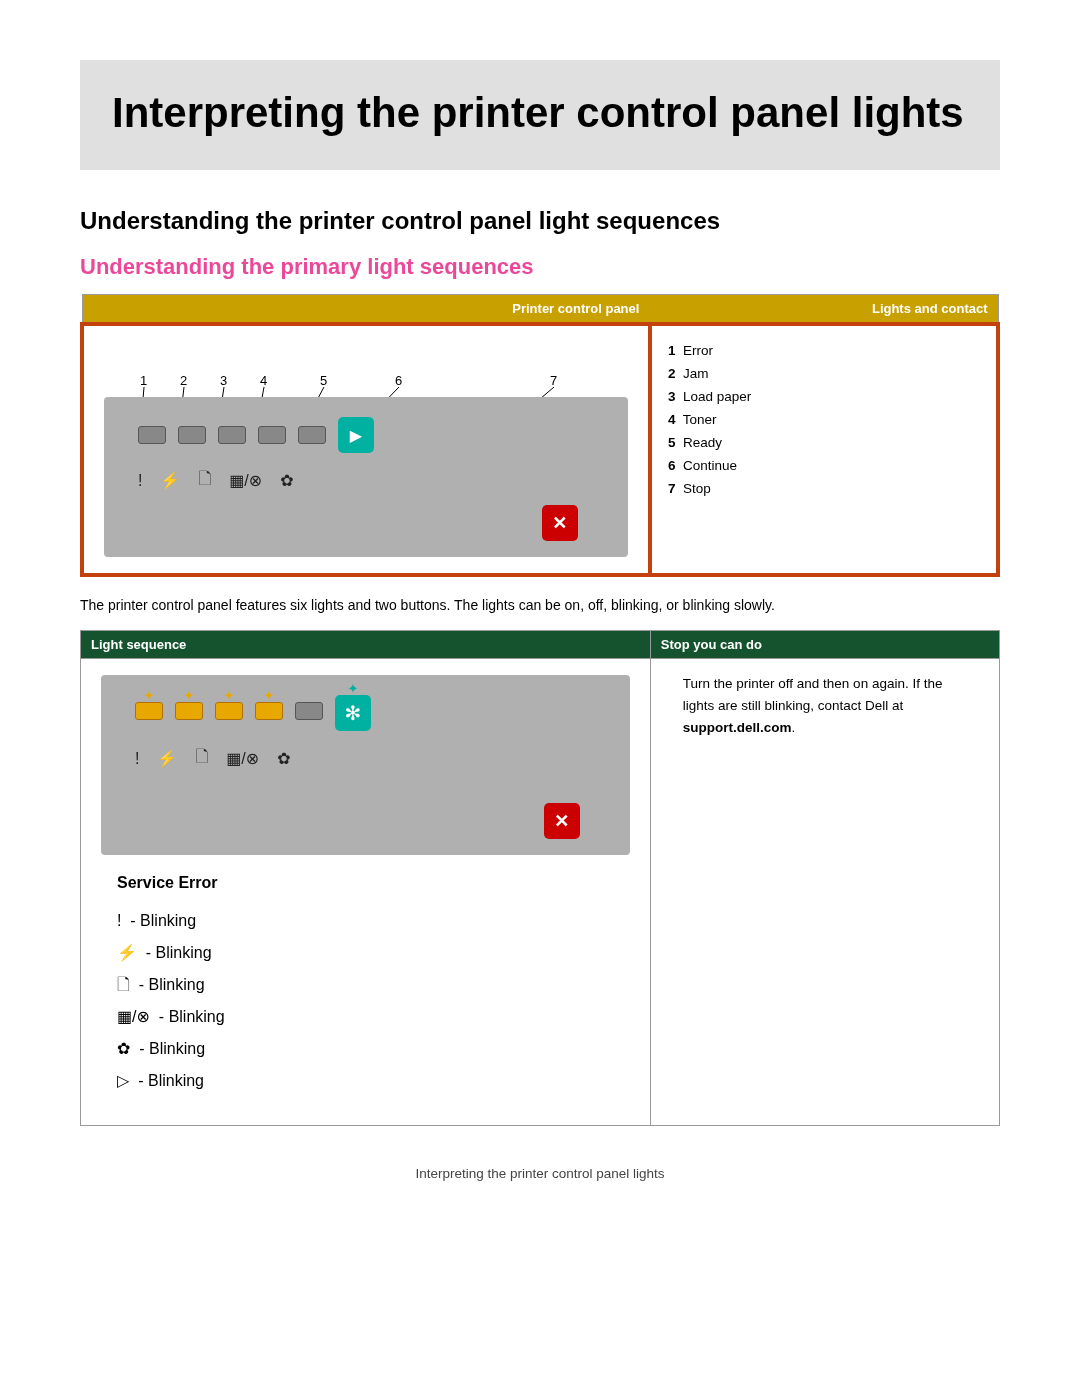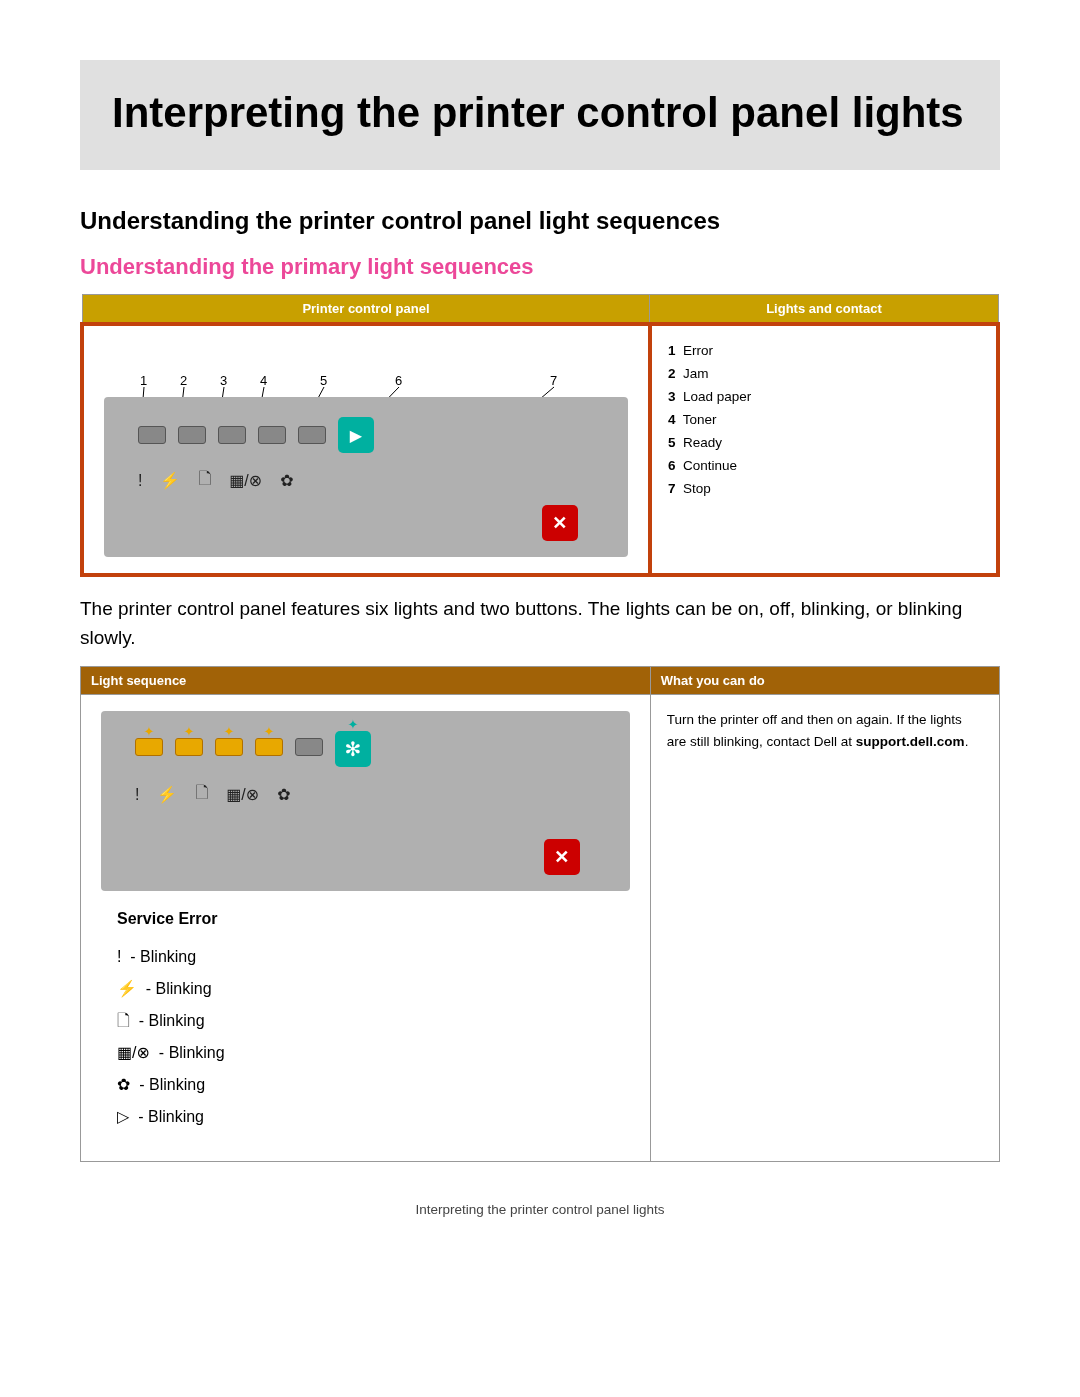--- a/index.html
+++ b/index.html
@@ -45,21 +45,21 @@
       border-collapse: collapse;
       border: 1px solid #999;
       margin-bottom: 18px;
     }
     .main-table th {
       background: #c8a000;
       color: #fff;
       font-weight: bold;
       font-size: 13px;
       padding: 6px 10px;
-      text-align: center;
+      text-align: right;
       border: 1px solid #999;
     }
     .main-table td {
       border: 4px solid #c2410c;
       vertical-align: top;
     }
 
     
     .panel-diagram-cell {
       padding: 16px 20px;
@@ -155,52 +155,52 @@
     .lights-list li {
       font-size: 13.5px;
       line-height: 1.7;
     }
     .lights-list li strong {
       font-weight: bold;
     }
 
     
     .description-text {
-      font-size: 19px;
+      font-size: 14px;
       margin-bottom: 14px;
       line-height: 1.5;
     }
 
     
     .seq-table {
       width: 100%;
       border-collapse: collapse;
       border: 1px solid #999;
       margin-bottom: 24px;
     }
     .seq-table th {
-      background: #a16207;
+      background: #14532d;
       color: #fff;
       font-weight: bold;
       font-size: 13px;
       padding: 6px 10px;
       text-align: left;
       border: 1px solid #999;
     }
     .seq-table td {
       border: 1px solid #999;
       vertical-align: top;
     }
 
     .seq-diagram-cell {
       padding: 16px 20px;
       width: 62%;
     }
     .seq-info-cell {
-      padding: 14px 16px;
+      padding: 14px 32px;
       width: 38%;
       font-size: 13.5px;
       line-height: 1.6;
     }
     .seq-info-cell strong {
       font-weight: bold;
     }
 
     
     .error-details {
@@ -312,21 +312,21 @@
     </tr>
   </tbody>
 </table>
 
 <p class="description-text">The printer control panel features six lights and two buttons. The lights can be on, off, blinking, or blinking slowly.</p>
 
 <table class="seq-table">
   <thead>
     <tr>
       <th>Light sequence</th>
-      <th>What you can do</th>
+      <th>Stop you can do</th>
     </tr>
   </thead>
   <tbody>
     <tr>
       <td class="seq-diagram-cell">
 
         <div class="diagram-box" style="margin-top:0; min-height:180px;">
 
           <div class="lights-row">
             <div style="position:relative; display:inline-block;">

